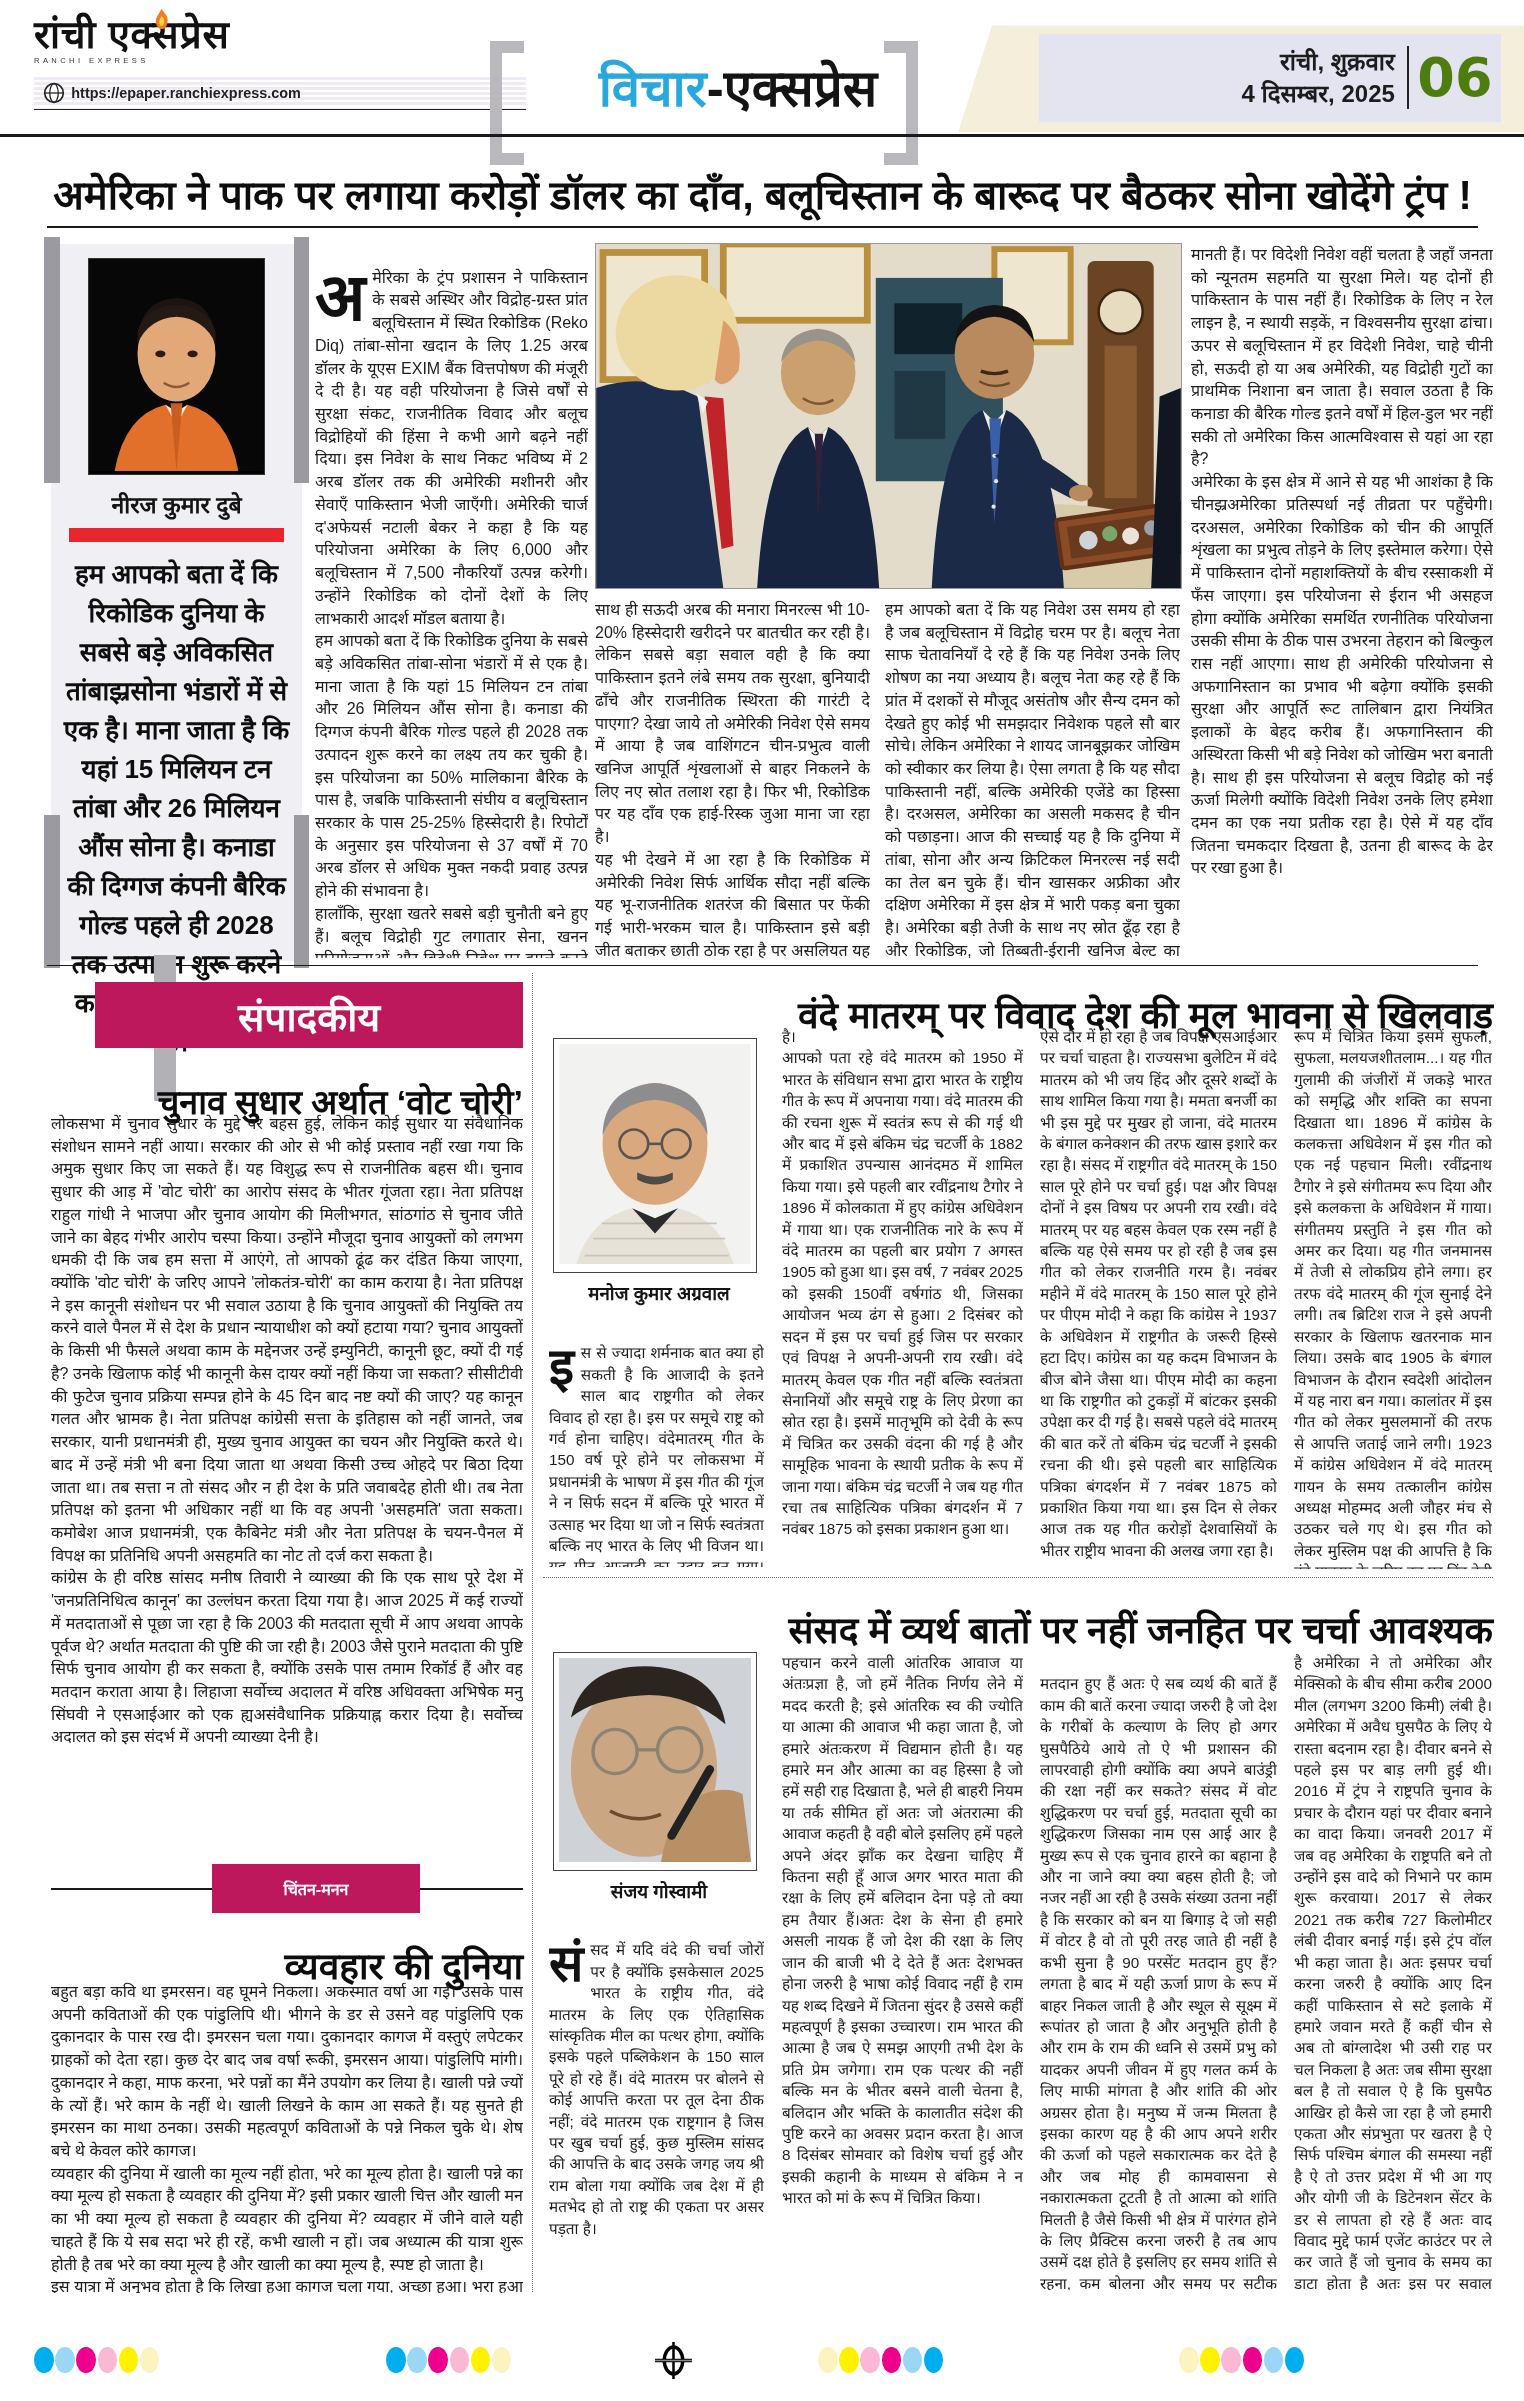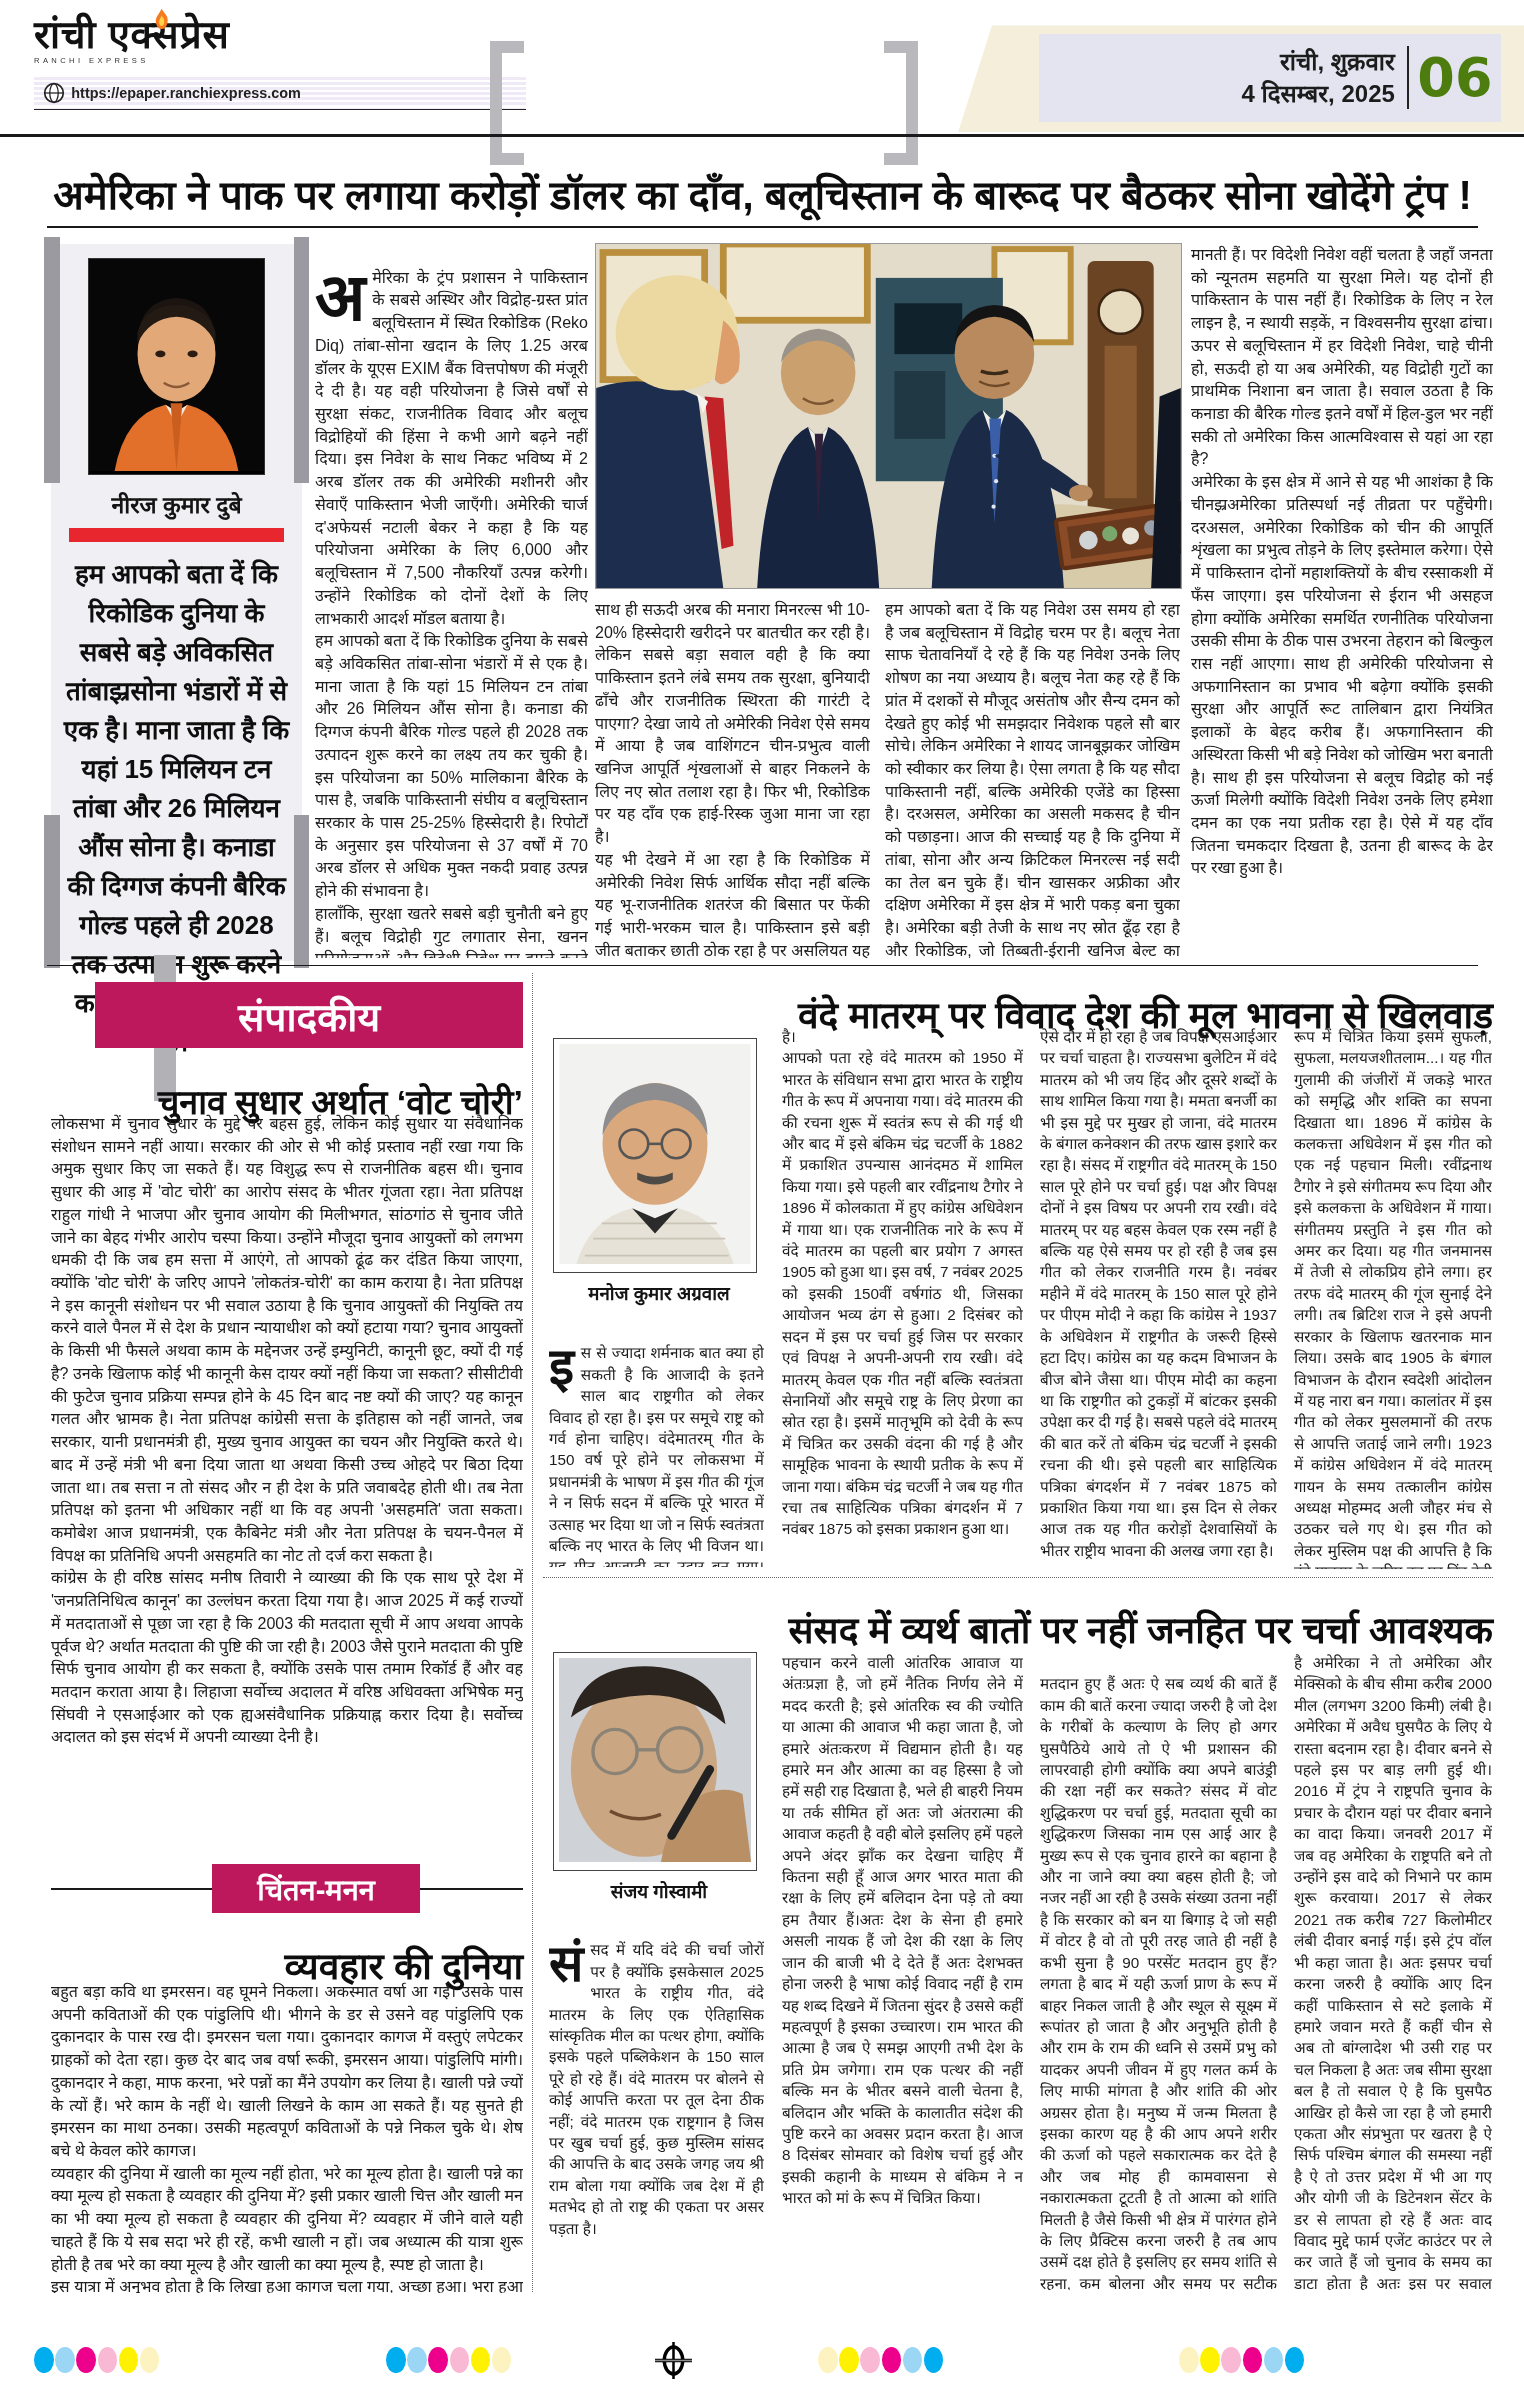--- a/index.html
+++ b/index.html
@@ -64,20 +64,23 @@
       <svg width="22" height="22" viewBox="0 0 26 26">
         <circle cx="13" cy="13" r="11" fill="#fff" stroke="#222" stroke-width="2"></circle>
         <ellipse cx="13" cy="13" rx="5" ry="11" fill="none" stroke="#222" stroke-width="1.5"></ellipse>
         <line x1="2" y1="13" x2="24" y2="13" stroke="#222" stroke-width="1.5"></line>
       </svg>
       <span class="url-text">https://epaper.ranchiexpress.com</span>
     </div>
   </div>
 
   <div class="abs bracket left" style="left:490px;top:41px;"></div>
+  <div class="abs center-title" style="left:560px;top:51px;width:356px;text-align:center;">
+    <span class="accent">विचार</span><span>-एक्सप्रेस</span>
+  </div>
   <div class="abs bracket right" style="left:884px;top:41px;"></div>
 
   <div class="abs cream-band" style="left:958px;top:25.4px;width:566px;height:107px;">
     <div class="datebox abs" style="left:81px;top:8.5px;width:462px;height:88px;">
       <div class="datelines">
         <div>रांची, शुक्रवार</div>
         <div>4 दिसम्बर, 2025</div>
       </div>
       <div class="pageno">06</div>
     </div>
@@ -184,21 +187,21 @@
   <div class="abs rule" style="left:47px;top:965px;width:1431px;height:0.8px;"></div>
   <div class="abs dotted-v" style="left:532px;top:973px;height:1319px;"></div>
 
   <div class="abs" style="left:154px;top:955px;width:22px;height:146px;background:#b1b1b6;"></div>
   <div class="abs banner" style="left:95px;top:982px;width:428px;height:66px;font-size:39px;">संपादकीय</div>
   <div class="abs sec-head" style="left:51px;top:1062px;width:472px;font-size:34px;">चुनाव सुधार अर्थात ‘वोट चोरी’</div>
   <div class="abs body-text" style="left:51px;top:1113px;width:472px;height:668px;">लोकसभा में चुनाव सुधार के मुद्दे पर बहस हुई, लेकिन कोई सुधार या संवैधानिक संशोधन सामने नहीं आया। सरकार की ओर से भी कोई प्रस्ताव नहीं रखा गया कि अमुक सुधार किए जा सकते हैं। यह विशुद्ध रूप से राजनीतिक बहस थी। चुनाव सुधार की आड़ में 'वोट चोरी' का आरोप संसद के भीतर गूंजता रहा। नेता प्रतिपक्ष राहुल गांधी ने भाजपा और चुनाव आयोग की मिलीभगत, सांठगांठ से चुनाव जीते जाने का बेहद गंभीर आरोप चस्पा किया। उन्होंने मौजूदा चुनाव आयुक्तों को लगभग धमकी दी कि जब हम सत्ता में आएंगे, तो आपको ढूंढ कर दंडित किया जाएगा, क्योंकि 'वोट चोरी' के जरिए आपने 'लोकतंत्र-चोरी' का काम कराया है। नेता प्रतिपक्ष ने इस कानूनी संशोधन पर भी सवाल उठाया है कि चुनाव आयुक्तों की नियुक्ति तय करने वाले पैनल में से देश के प्रधान न्यायाधीश को क्यों हटाया गया? चुनाव आयुक्तों के किसी भी फैसले अथवा काम के मद्देनजर उन्हें इम्युनिटी, कानूनी छूट, क्यों दी गई है? उनके खिलाफ कोई भी कानूनी केस दायर क्यों नहीं किया जा सकता? सीसीटीवी की फुटेज चुनाव प्रक्रिया सम्पन्न होने के 45 दिन बाद नष्ट क्यों की जाए? यह कानून गलत और भ्रामक है। नेता प्रतिपक्ष कांग्रेसी सत्ता के इतिहास को नहीं जानते, जब सरकार, यानी प्रधानमंत्री ही, मुख्य चुनाव आयुक्त का चयन और नियुक्ति करते थे। बाद में उन्हें मंत्री भी बना दिया जाता था अथवा किसी उच्च ओहदे पर बिठा दिया जाता था। तब सत्ता न तो संसद और न ही देश के प्रति जवाबदेह होती थी। तब नेता प्रतिपक्ष को इतना भी अधिकार नहीं था कि वह अपनी 'असहमति' जता सकता। कमोबेश आज प्रधानमंत्री, एक कैबिनेट मंत्री और नेता प्रतिपक्ष के चयन-पैनल में विपक्ष का प्रतिनिधि अपनी असहमति का नोट तो दर्ज करा सकता है।
 कांग्रेस के ही वरिष्ठ सांसद मनीष तिवारी ने व्याख्या की कि एक साथ पूरे देश में 'जनप्रतिनिधित्व कानून' का उल्लंघन करता दिया गया है। आज 2025 में कई राज्यों में मतदाताओं से पूछा जा रहा है कि 2003 की मतदाता सूची में आप अथवा आपके पूर्वज थे? अर्थात मतदाता की पुष्टि की जा रही है। 2003 जैसे पुराने मतदाता की पुष्टि सिर्फ चुनाव आयोग ही कर सकता है, क्योंकि उसके पास तमाम रिकॉर्ड हैं और वह मतदान कराता आया है। लिहाजा सर्वोच्च अदालत में वरिष्ठ अधिवक्ता अभिषेक मनु सिंघवी ने एसआईआर को एक ह्यअसंवैधानिक प्रक्रियाह्न करार दिया है। सर्वोच्च अदालत को इस संदर्भ में अपनी व्याख्या देनी है।</div>
 
   <div class="abs rule" style="left:51px;top:1888px;width:472px;height:1.7px;"></div>
-  <div class="abs banner" style="left:212px;top:1864px;width:208px;height:49px;font-size:29px;">चिंतन-मनन</div>
+  <div class="abs banner" style="left:212px;top:1864px;width:208px;height:49px;font-size:16px;">चिंतन-मनन</div>
   <div class="abs sec-head" style="left:51px;top:1923px;width:472px;font-size:37px;">व्यवहार की दुनिया</div>
   <div class="abs body-text" style="left:51px;top:1981px;width:472px;height:312px;">बहुत बड़ा कवि था इमरसन। वह घूमने निकला। अकस्मात वर्षा आ गई। उसके पास अपनी कविताओं की एक पांडुलिपि थी। भीगने के डर से उसने वह पांडुलिपि एक दुकानदार के पास रख दी। इमरसन चला गया। दुकानदार कागज में वस्तुएं लपेटकर ग्राहकों को देता रहा। कुछ देर बाद जब वर्षा रूकी, इमरसन आया। पांडुलिपि मांगी। दुकानदार ने कहा, माफ करना, भरे पन्नों का मैंने उपयोग कर लिया है। खाली पन्ने ज्यों के त्यों हैं। भरे काम के नहीं थे। खाली लिखने के काम आ सकते हैं। यह सुनते ही इमरसन का माथा ठनका। उसकी महत्वपूर्ण कविताओं के पन्ने निकल चुके थे। शेष बचे थे केवल कोरे कागज।
 व्यवहार की दुनिया में खाली का मूल्य नहीं होता, भरे का मूल्य होता है। खाली पन्ने का क्या मूल्य हो सकता है व्यवहार की दुनिया में? इसी प्रकार खाली चित्त और खाली मन का भी क्या मूल्य हो सकता है व्यवहार की दुनिया में? व्यवहार में जीने वाले यही चाहते हैं कि ये सब सदा भरे ही रहें, कभी खाली न हों। जब अध्यात्म की यात्रा शुरू होती है तब भरे का क्या मूल्य है और खाली का क्या मूल्य है, स्पष्ट हो जाता है।
 इस यात्रा में अनुभव होता है कि लिखा हुआ कागज चला गया, अच्छा हुआ। भरा हुआ मन, भरी हुई बुद्धि, भरा हुआ चित्त खाली हो गया तो अच्छा हुआ। वहां खाली होना ही श्रेयस्कर माना जाता है। जब खाली होने की प्रक्रिया प्रारम्भ होती है, तब उस क्षण में जो अनुभव होता है, वही वास्तव में चैतन्य का अनुभव है।</div>
 
   <div class="abs sec-head" style="left:543px;top:972px;width:950px;font-size:37px;">वंदे मातरम् पर विवाद देश की मूल भावना से खिलवाड़</div>
 
   <div class="abs" style="left:553px;top:1038px;width:212px;">
     <div class="photo-frame" style="width:192px;">
       <svg width="192" height="220" viewBox="0 0 226 260">

